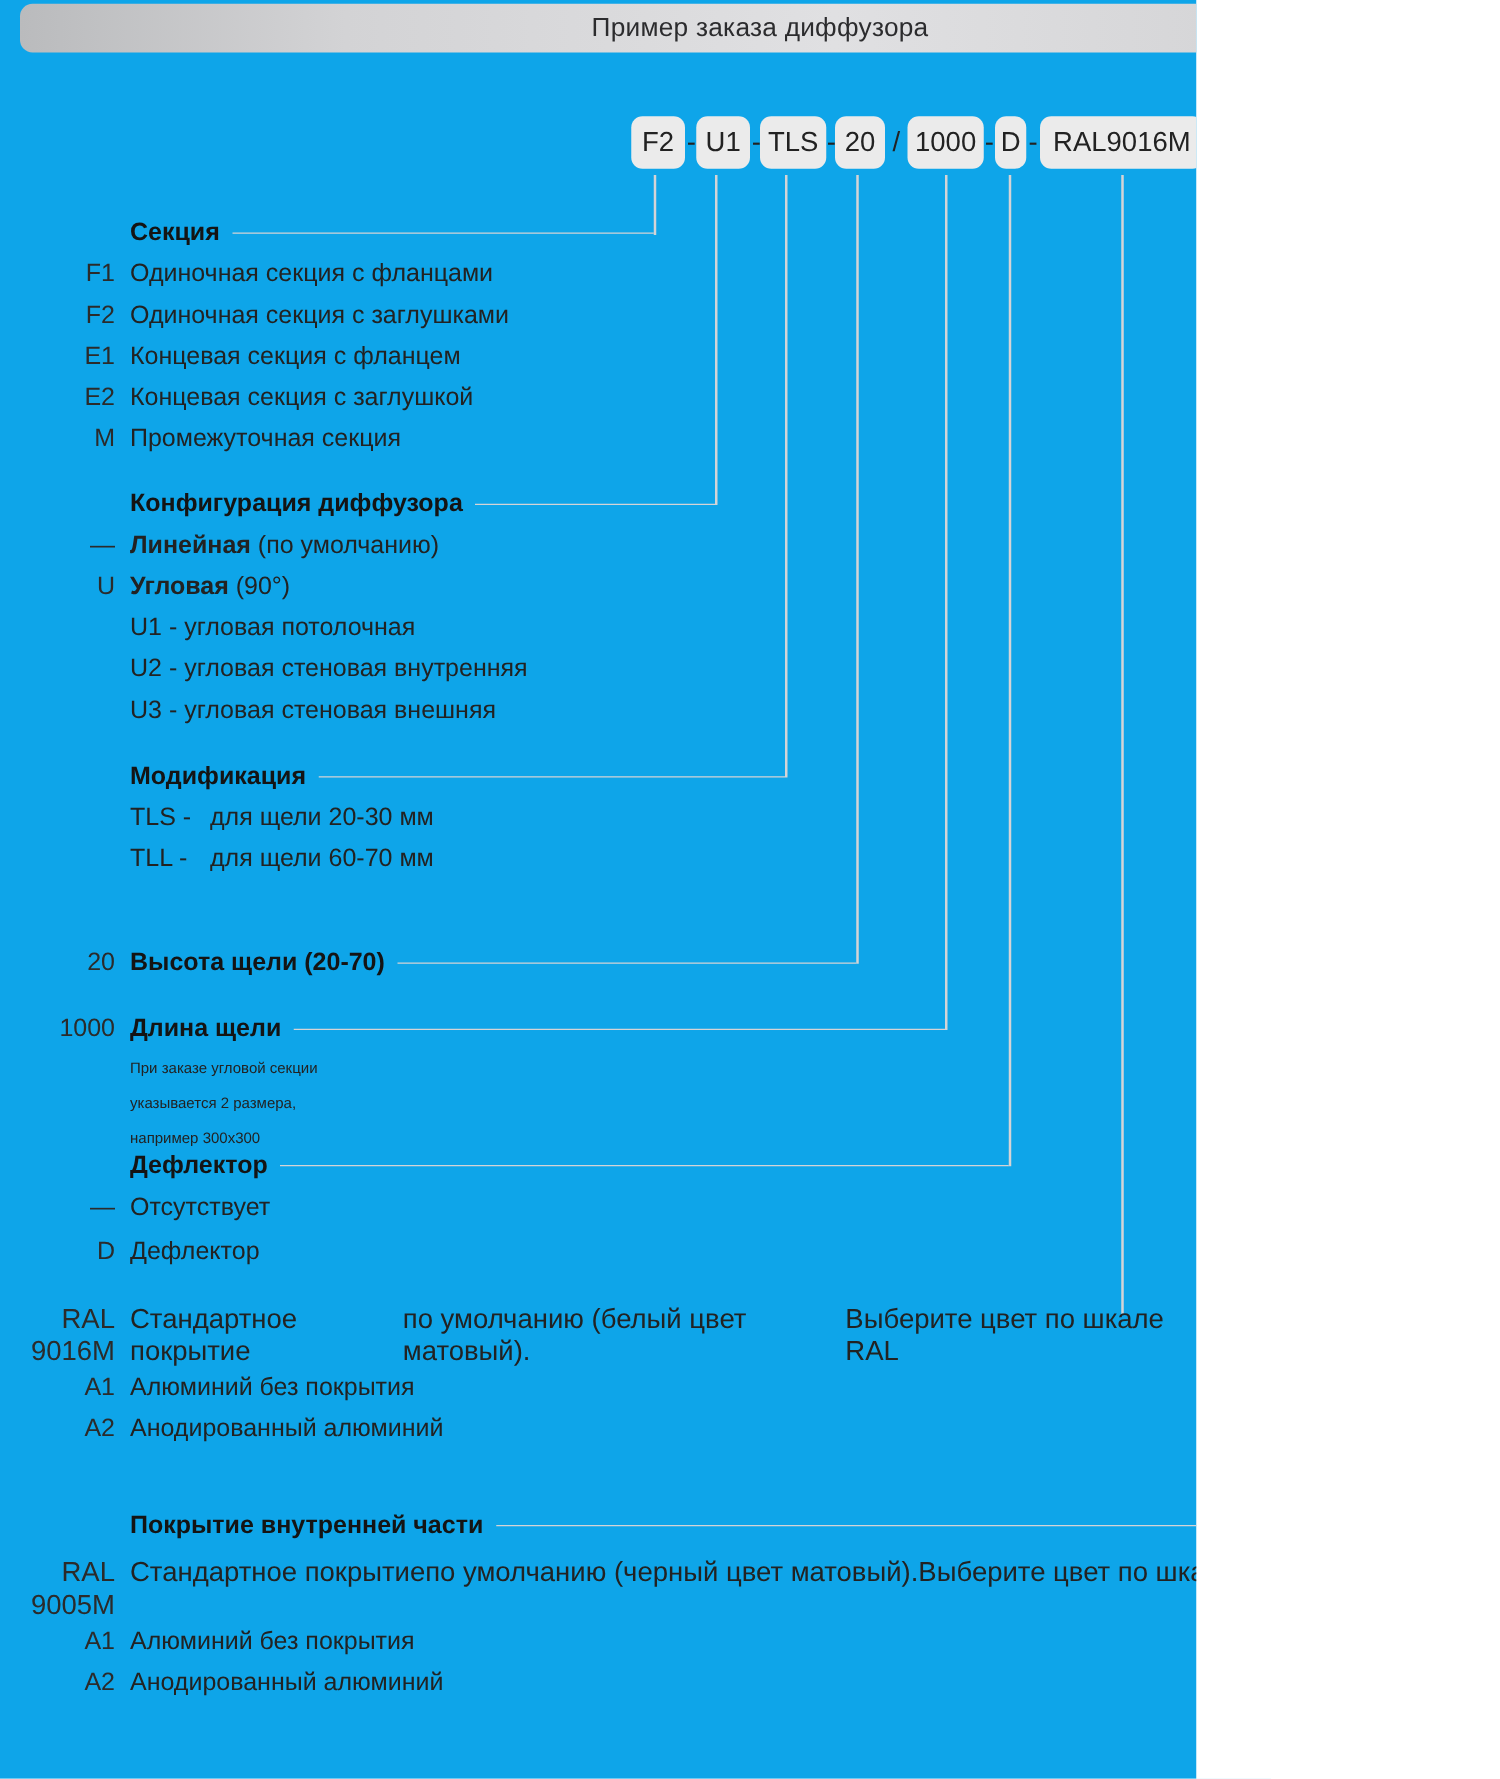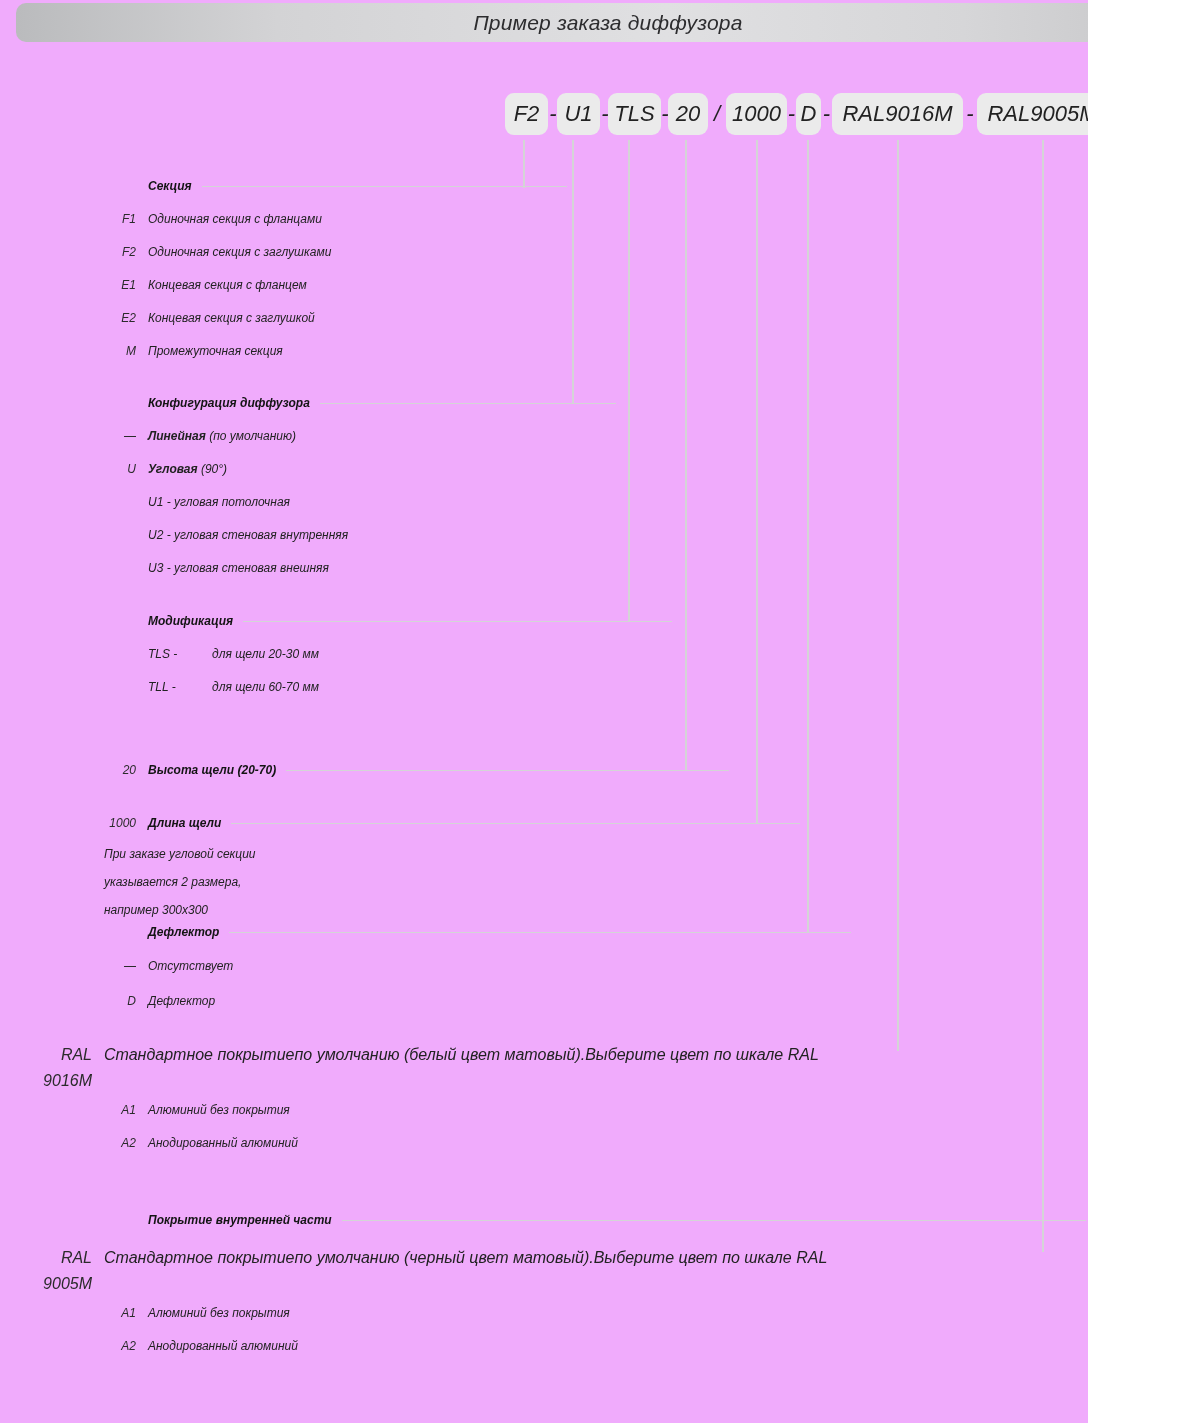--- a/index.html
+++ b/index.html
@@ -1,20 +1,19 @@
 <!DOCTYPE html>
 <html><head>
 <meta charset="utf-8">
 <style>
   html,body { margin:0; padding:0; background:#ffffff; }
   .page {
-    position:relative; width:1088px; height:1423px; overflow:hidden;
-    background:#f0abfc; font-family:"Liberation Sans", sans-serif;
+    position:relative; width:957px; height:1423px; overflow:hidden;
+    background:#0ea5e9; font-family:"Liberation Sans", sans-serif;
     color:#222;
-    font-style:italic;
   }
   
   .header-bar {
     position:absolute; left:16px; top:3px; width:1184px; height:39px;
     border-radius:10px 0 0 10px;
     background:linear-gradient(90deg,#babbbd 0%,#d3d3d5 22%,#e0e0e2 55%,#d6d6d8 80%,#c6c6c8 100%);
     display:flex; align-items:center; justify-content:center;
   }
   .header-bar span { font-size:21px; color:#2c2c2e; letter-spacing:0.2px; }
 
@@ -28,29 +27,29 @@
     position:absolute; top:93px; height:42px;
     display:flex; align-items:center; justify-content:center;
     font-size:22px; color:#222;
   }
 
   
   .vline { position:absolute; top:140px; width:1.5px; background:#d4d4d6; }
 
   
   .section { position:absolute; left:0; }
-  .row { display:flex; align-items:baseline; line-height:33px; font-size:12px; color:#222; white-space:nowrap;margin-left:44px; }
+  .row { display:flex; align-items:baseline; line-height:33px; font-size:20px; color:#222; white-space:nowrap; }
   .row-sp { line-height:35px; }
   .code { flex:0 0 92px; text-align:right; color:#2b2b2b; }
   .label { margin-left:12px; }
   .head { font-weight:700; color:#141414; }
   .hline { flex:1 1 auto; height:1.5px; background:#d4d4d6; margin-left:10px; align-self:center; }
   .modcode { display:inline-block; min-width:64px; }
   .note { margin-left:104px; line-height:28px; font-size:12px; color:#222; }
-  .ral-row { display:flex; margin-top:8px; line-height:26px; font-size:16px; }
+  .ral-row { display:flex; margin-top:8px; line-height:26px; font-size:22px; }
   .ral-code { flex:0 0 92px; display:flex; flex-direction:column; text-align:right; color:#2b2b2b; }
   .ral-desc { margin-left:12px; display:flex; flex-direction:row; color:#222; }
 </style>
 </head>
 <body>
 
 <div class="page">
 
   <div class="header-bar">
     <span>Пример заказа диффузора</span>

